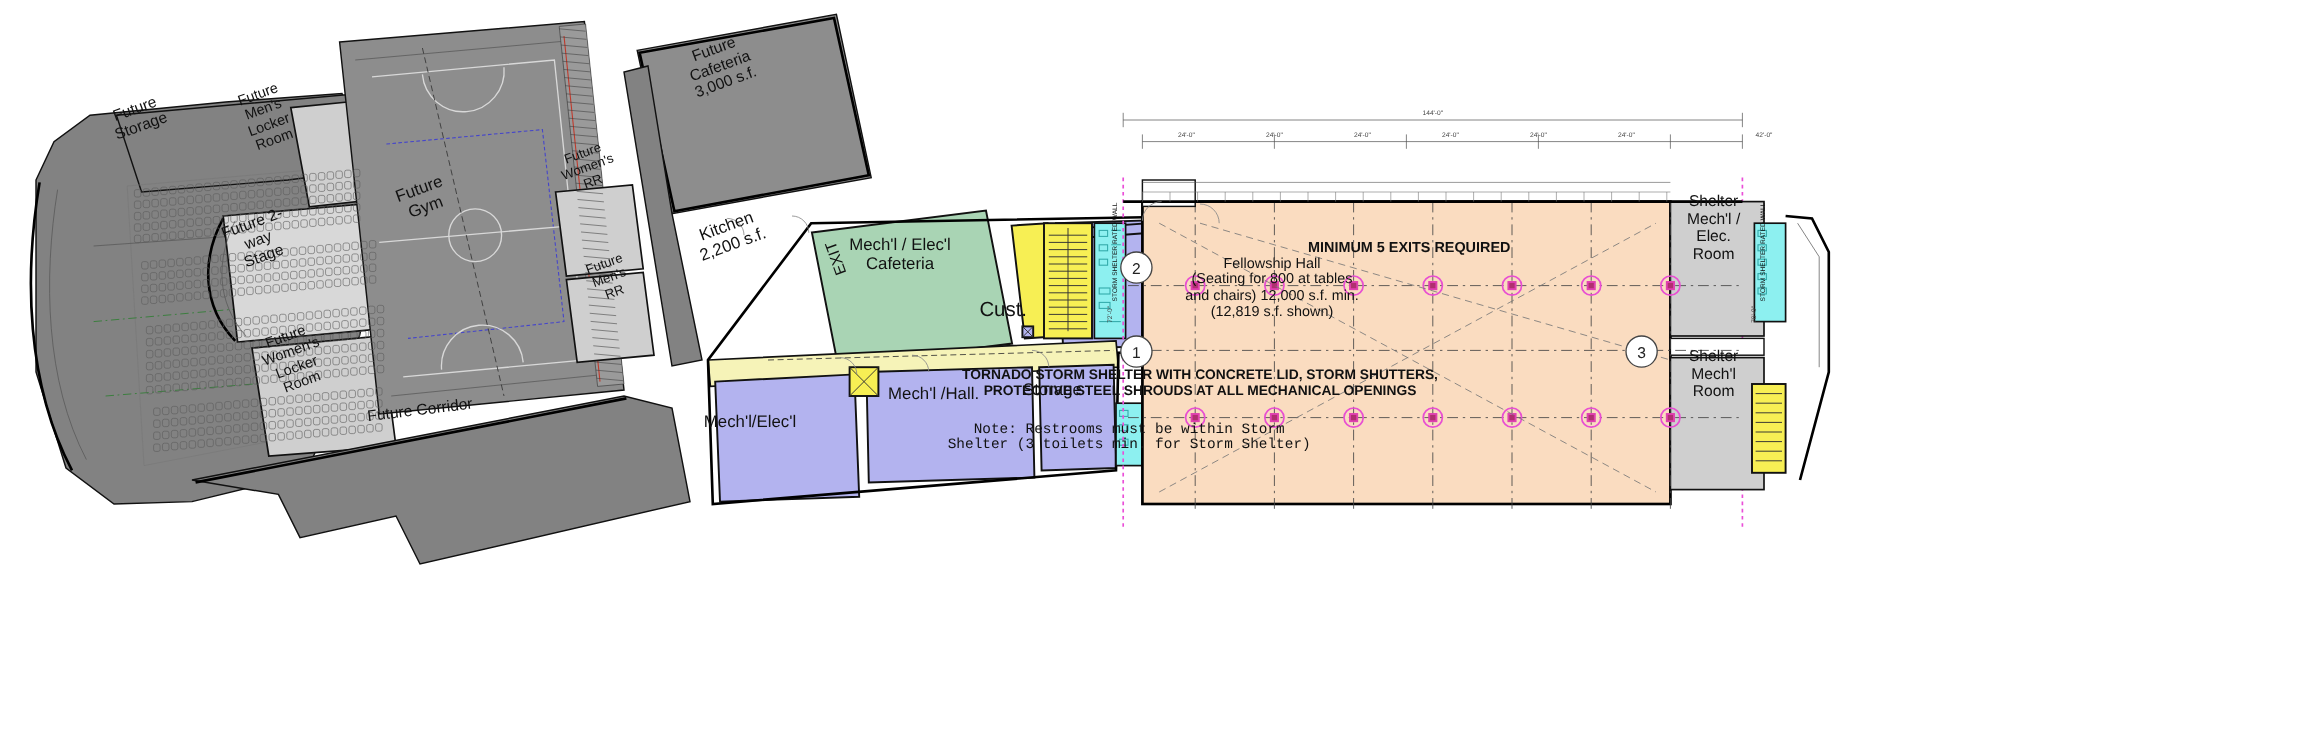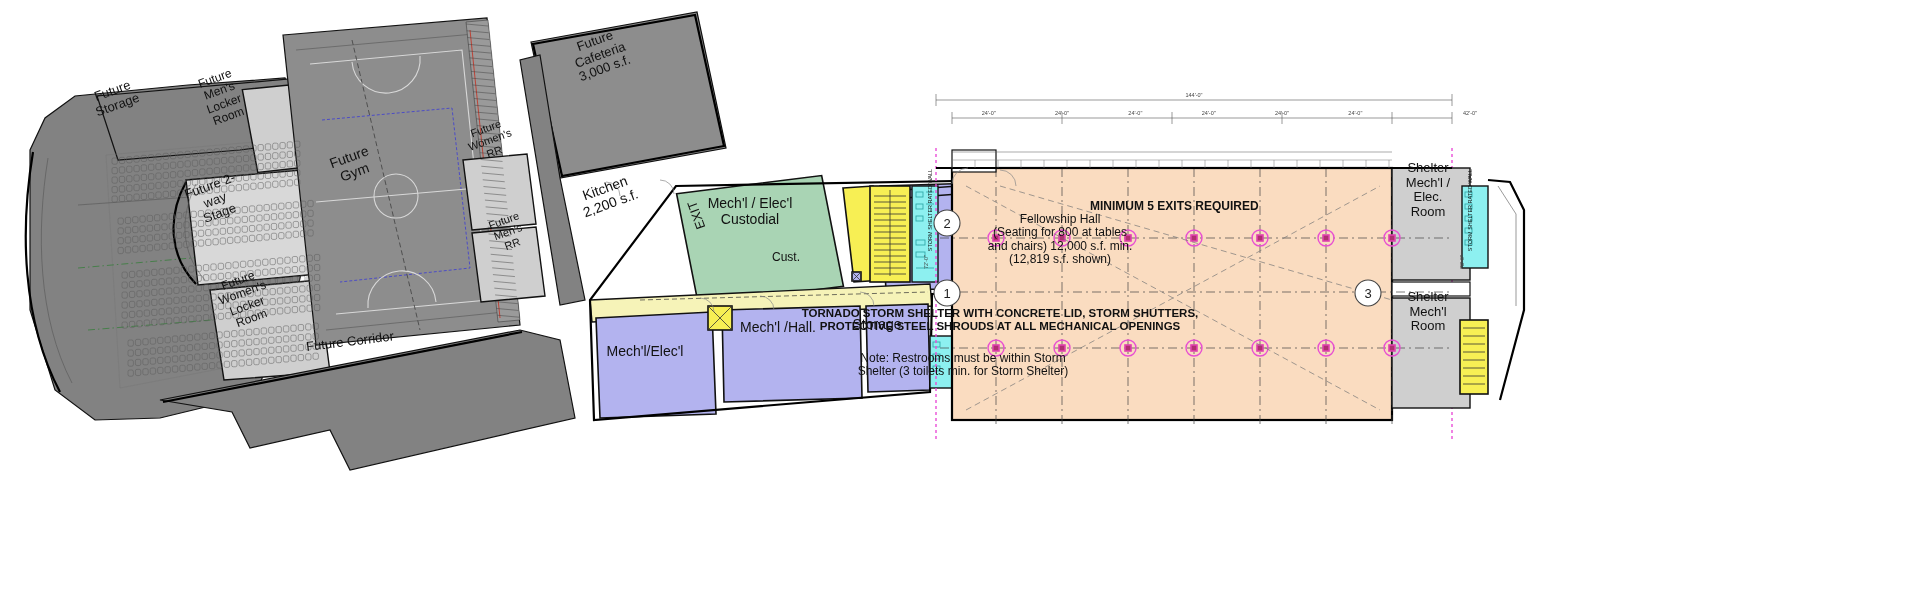--- a/index.html
+++ b/index.html
@@ -873,42 +873,42 @@
 Men's
 RR</div>
       <div class="lbl" style="left: 350px; top: 342px; font-size: 13px; transform: translate(-50%, -50%) rotate(-7deg);">Future Corridor</div>
       <div class="lbl" style="left: 600px; top: 55px; font-size: 13px; transform: translate(-50%, -50%) rotate(-20deg);">Future
 Cafeteria
 3,000 s.f.</div>
       <div class="lbl" style="left: 608px; top: 196px; font-size: 14px; transform: translate(-50%, -50%) rotate(-20deg);">Kitchen
 2,200 s.f.</div>
       <div class="lbl" style="left: 697px; top: 215px; font-size: 13px; transform: translate(-50%, -50%) rotate(-110deg);">EXIT</div>
       <div class="lbl" style="left: 750px; top: 212px; font-size: 14px; transform: translate(-50%, -50%) rotate(0deg);">Mech'l / Elec'l
-Custodial</div>
-      <div class="lbl" style="left: 786px; top: 258px; font-size: 12px; transform: translate(-50%, -50%) rotate(0deg);">Cust.</div>
-      <div class="lbl" style="left: 625px; top: 352px; font-size: 14px; transform: translate(-50%, -50%) rotate(0deg); margin-left: 20px;">Mech'l/Elec'l</div>
+Cafeteria</div>
+      <div class="lbl" style="left: 836px; top: 258px; font-size: 17px; transform: translate(-50%, -50%) rotate(0deg);">Cust.</div>
+      <div class="lbl" style="left: 625px; top: 352px; font-size: 14px; transform: translate(-50%, -50%) rotate(0deg);">Mech'l/Elec'l</div>
       <div class="lbl" style="left: 778px; top: 328px; font-size: 14px; transform: translate(-50%, -50%) rotate(0deg);">Mech'l /Hall.</div>
       <div class="lbl" style="left: 877px; top: 325px; font-size: 14px; transform: translate(-50%, -50%) rotate(0deg);">Storage</div>
       <div class="lbl" style="left: 1428px; top: 190px; font-size: 13px; transform: translate(-50%, -50%) rotate(0deg);">Shelter
 Mech'l /
 Elec.
 Room</div>
       <div class="lbl" style="left: 1428px; top: 312px; font-size: 13px; transform: translate(-50%, -50%) rotate(0deg);">Shelter
 Mech'l
 Room</div>
     </div>
 <div id="annot-labels">
       <div class="lbl" style="left: 1090px; top: 207px; font-size: 12px; font-weight: bold; text-align: left; transform: translate(0px, -50%) rotate(0deg);">MINIMUM 5 EXITS REQUIRED</div>
       <div class="lbl" style="left: 1060px; top: 240px; font-size: 12px; font-weight: normal; text-align: center; transform: translate(-50%, -50%) rotate(0deg);">Fellowship Hall
 (Seating for 800 at tables
 and chairs) 12,000 s.f. min.
 (12,819 s.f. shown)</div>
       <div class="lbl" style="left: 1000px; top: 320px; font-size: 11.5px; font-weight: bold; text-align: center; transform: translate(-50%, -50%) rotate(0deg);">TORNADO STORM SHELTER WITH CONCRETE LID, STORM SHUTTERS,
 PROTECTIVE STEEL SHROUDS AT ALL MECHANICAL OPENINGS</div>
-      <div class="lbl" style="left: 963px; top: 365px; font-size: 12px; font-weight: normal; text-align: center; transform: translate(-50%, -50%) rotate(0deg);">Note: Restrooms must be within Storm
+      <div class="lbl" style="left: 941px; top: 365px; font-size: 12px; font-weight: normal; text-align: center; transform: translate(-50%, -50%) rotate(0deg); font-family: Liberation Mono, monospace;">Note: Restrooms must be within Storm
 Shelter (3 toilets min. for Storm Shelter)</div>
       <div class="lbl" style="left: 930px; top: 210px; font-size: 5.5px; text-align: center; transform: translate(-50%, -50%) rotate(-90deg);">STORM SHELTER RATED WALL</div>
       <div class="lbl" style="left: 1470px; top: 210px; font-size: 5.5px; text-align: center; transform: translate(-50%, -50%) rotate(-90deg);">STORM SHELTER RATED WALL</div>
     </div>
 <div id="dim-labels">
       <div class="lbl" style="left: 988.667px; top: 113px; font-size: 5.5px; color: rgb(68, 68, 68); transform: translate(-50%, -50%);">24'-0"</div>
       <div class="lbl" style="left: 1062px; top: 113px; font-size: 5.5px; color: rgb(68, 68, 68); transform: translate(-50%, -50%);">24'-0"</div>
       <div class="lbl" style="left: 1135.33px; top: 113px; font-size: 5.5px; color: rgb(68, 68, 68); transform: translate(-50%, -50%);">24'-0"</div>
       <div class="lbl" style="left: 1208.67px; top: 113px; font-size: 5.5px; color: rgb(68, 68, 68); transform: translate(-50%, -50%);">24'-0"</div>
       <div class="lbl" style="left: 1282px; top: 113px; font-size: 5.5px; color: rgb(68, 68, 68); transform: translate(-50%, -50%);">24'-0"</div>

